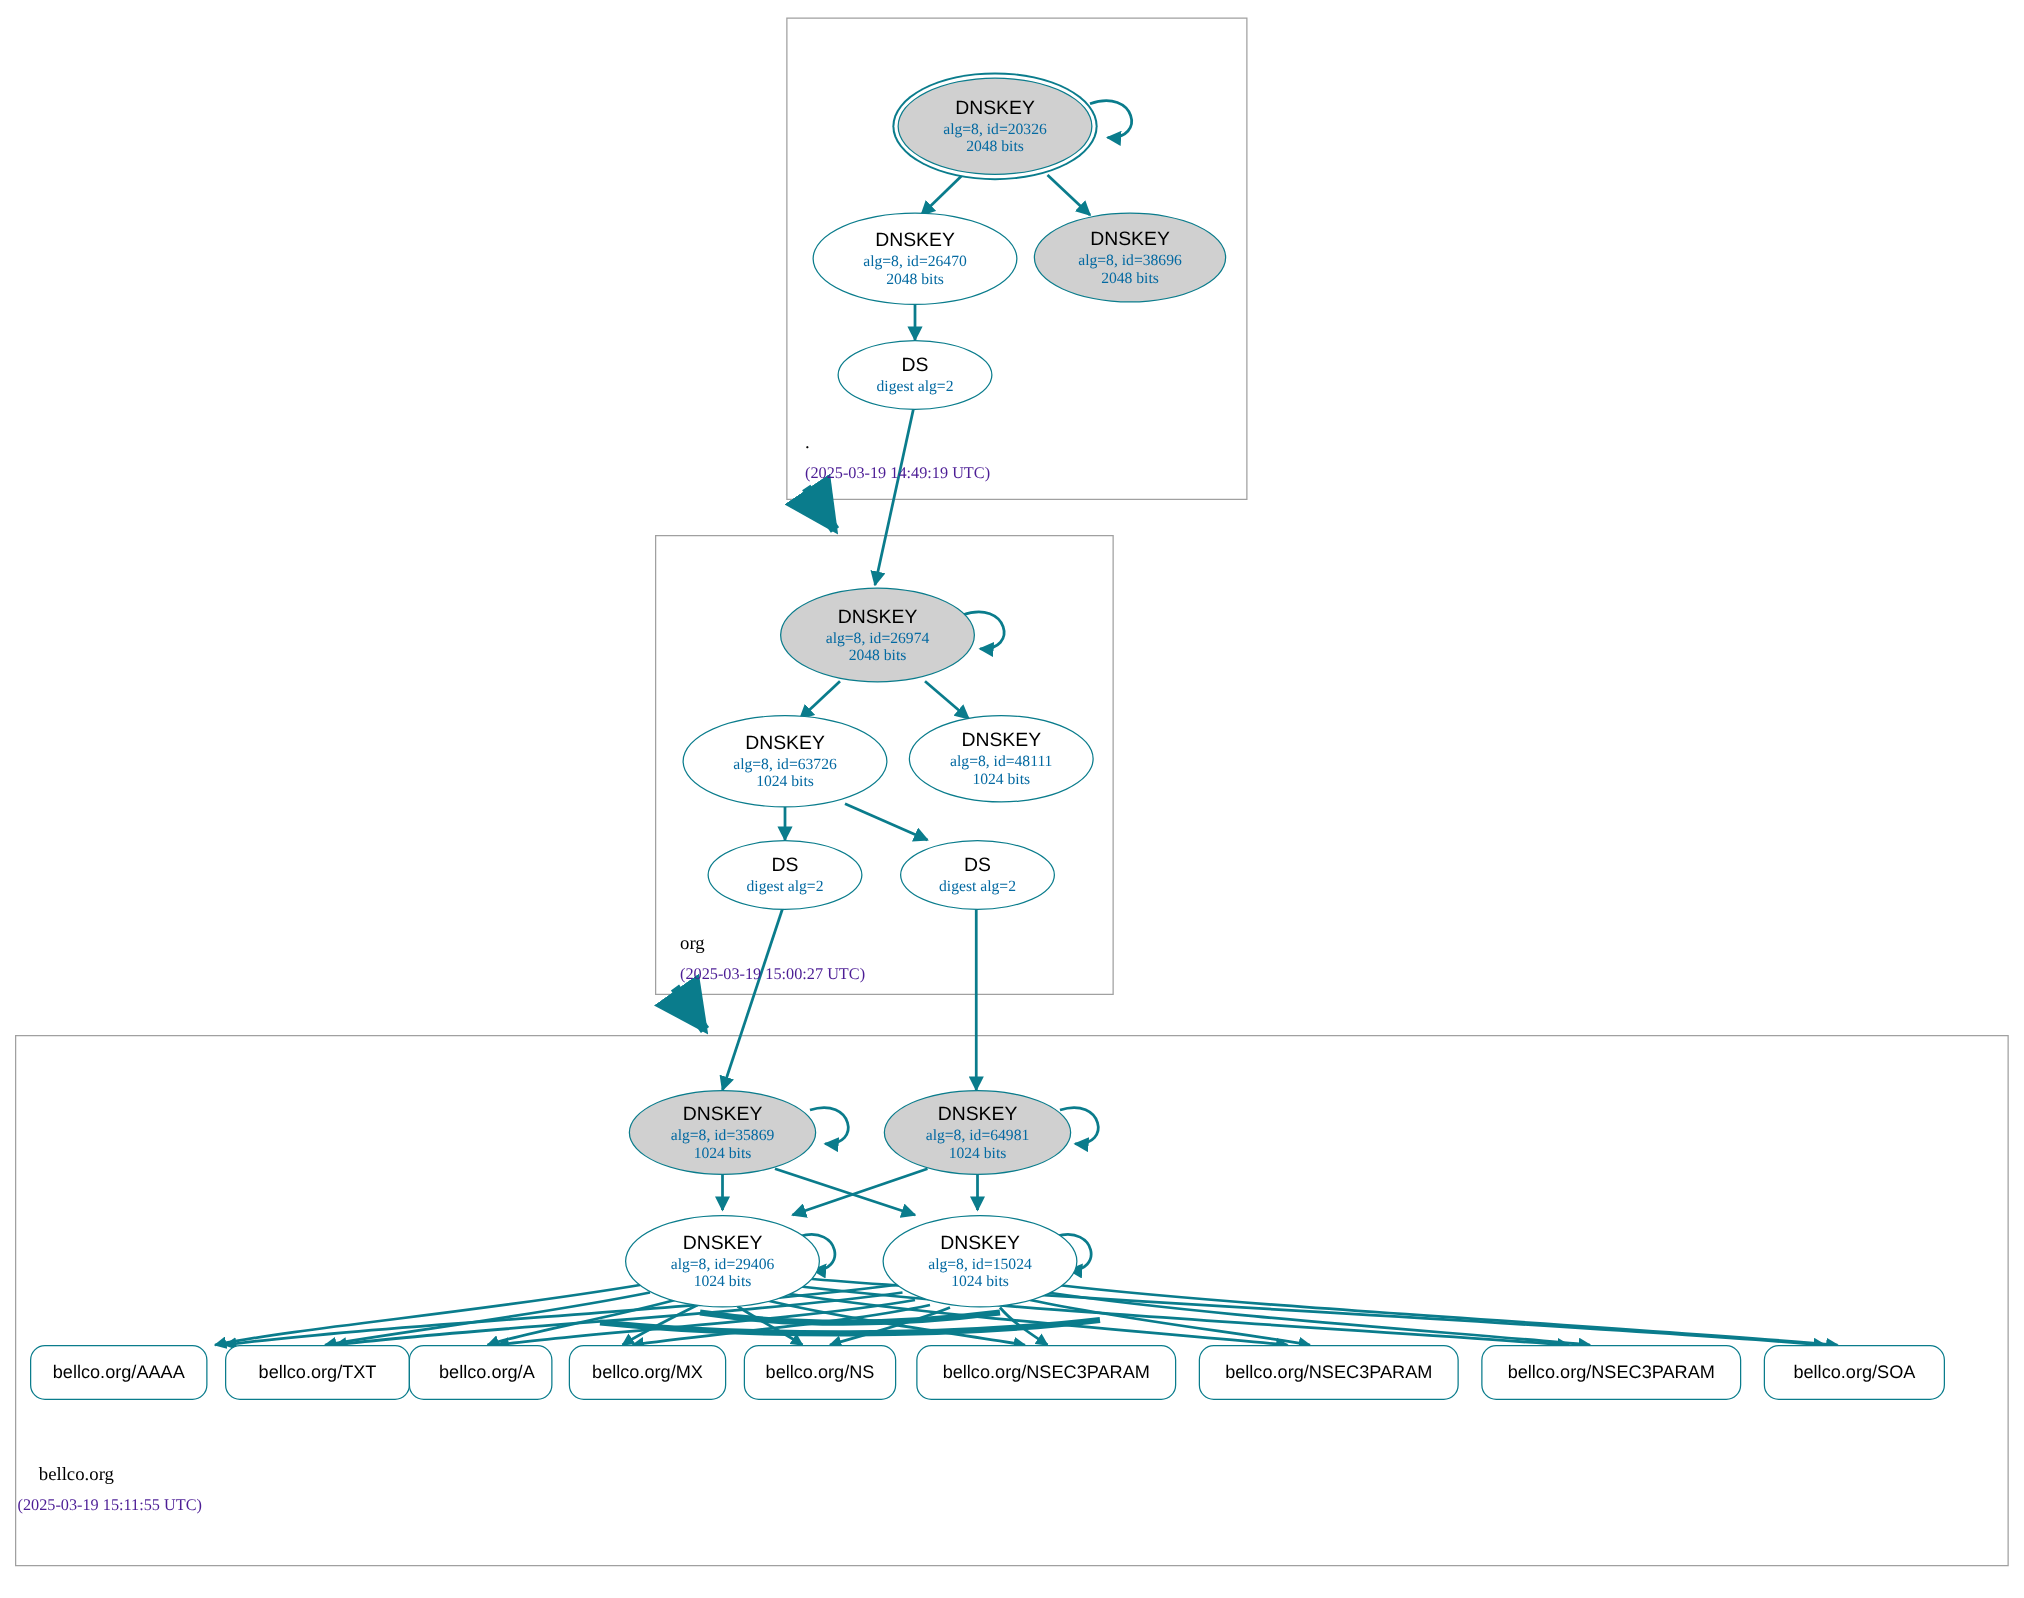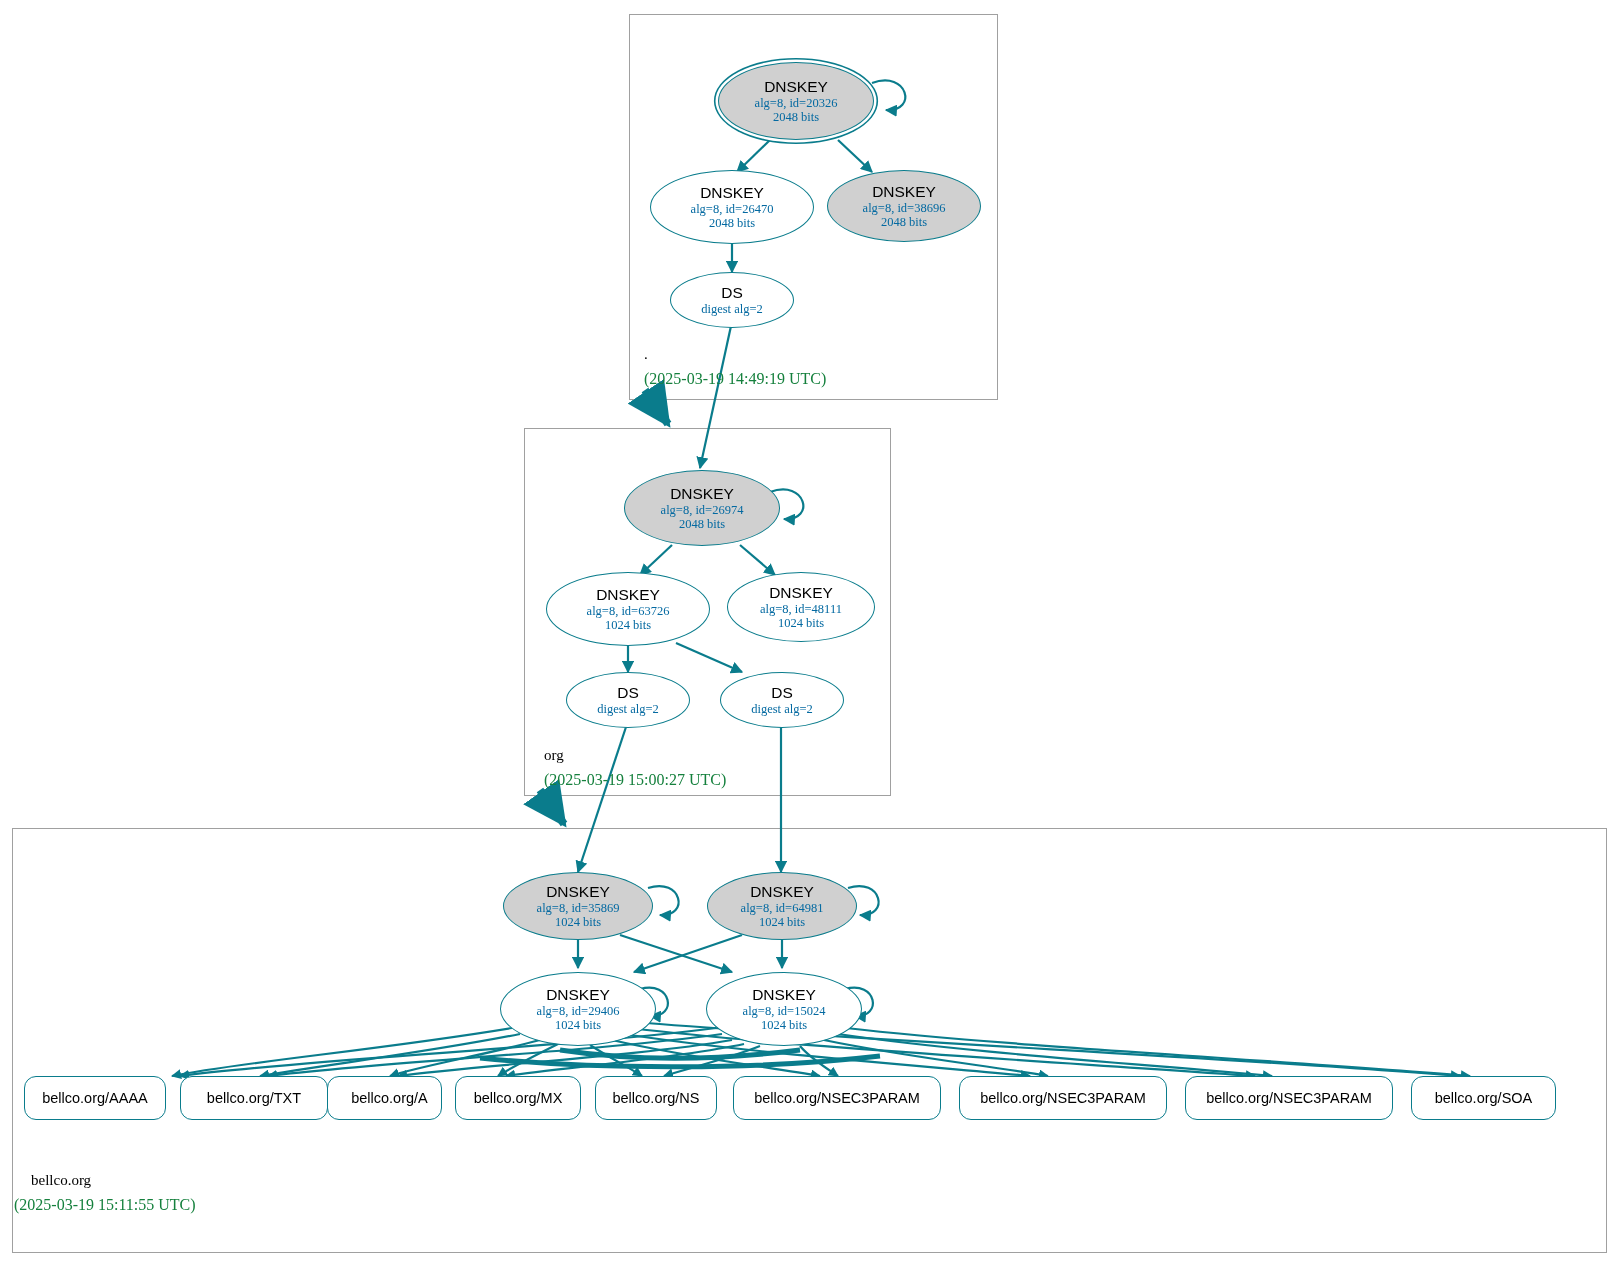--- a/index.html
+++ b/index.html
@@ -29,22 +29,22 @@
   .zone-label {
     position: absolute;
     font-family: "Liberation Serif", serif;
     font-size: 15px;
     color: #000000;
     white-space: nowrap;
   }
   .zone-time {
     position: absolute;
     font-family: "Liberation Serif", serif;
-    font-size: 16px;
-    color: #15803d;
+    font-size: 13px;
+    color: #4c1d95;
     white-space: nowrap;
   }
   
   #edges {
     position: absolute;
     left: 0;
     top: 0;
     width: 1619px;
     height: 1278px;
     pointer-events: none;

